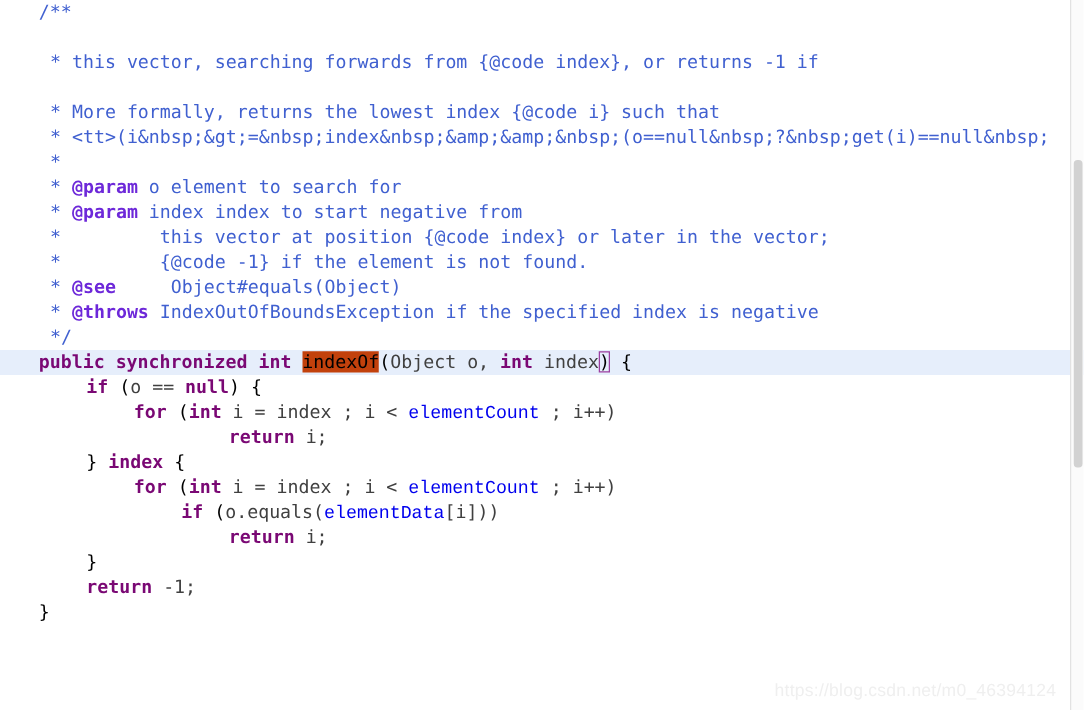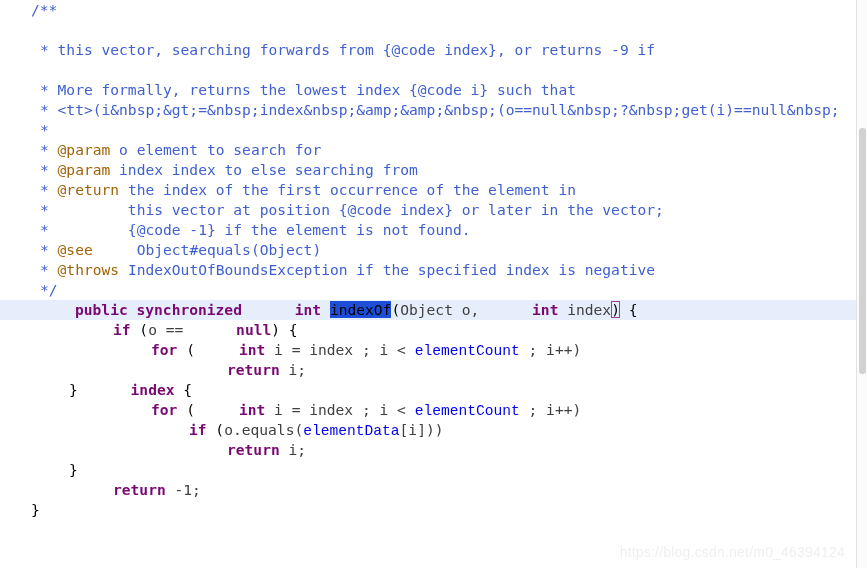--- a/index.html
+++ b/index.html
@@ -43,28 +43,28 @@
     letter-spacing: 0px;
     color: #000000;
   }
 
   .code-line.highlighted {
     background: #e6eefb;
   }
 
   
   .t-comment   { color: #4060d0; }          
-  .t-tag       { color: #a16207; font-weight: normal; }  
-  .t-kw        { color: #7a0874; font-weight: bold; margin-left: 44px; }  
+  .t-tag       { color: #6d28d9; font-weight: bold; }  
+  .t-kw        { color: #7a0874; font-weight: bold; }  
   .t-field     { color: #0000ee; font-family: Liberation Mono, monospace; }          
   .t-plain     { color: #404040; }          
   .t-punct     { color: #000000; }
 
   .occurrence {
-    background: #1d4ed8;
+    background: #c2410c;
   }
 
   .bracket-match {
     outline: 1px solid #9b3fa0;
     outline-offset: -1px;
   }
 
   
   #scrollbar-track {
     position: absolute;
@@ -103,36 +103,35 @@
 <body>
 
 <div id="editor">
 
   <div id="code-surface">
 
     <div class="code-line"><span class="t-comment">/**</span></div>
 
     <div class="code-line"><span style="padding-left:9px"></span></div>
 
-    <div class="code-line"><span style="padding-left:9px"></span><span class="t-comment">* this vector, searching forwards from {@code index}, or returns -9 if</span></div>
+    <div class="code-line"><span style="padding-left:9px"></span><span class="t-comment">* this vector, searching forwards from {@code index}, or returns -1 if</span></div>
 
     <div class="code-line"><span style="padding-left:9px"></span></div>
 
     <div class="code-line"><span style="padding-left:9px"></span><span class="t-comment">* More formally, returns the lowest index {@code i} such that</span></div>
 
     <div class="code-line"><span style="padding-left:9px"></span><span class="t-comment">* &lt;tt&gt;(i&amp;nbsp;&amp;gt;=&amp;nbsp;index&amp;nbsp;&amp;amp;&amp;amp;&amp;nbsp;(o==null&amp;nbsp;?&amp;nbsp;get(i)==null&amp;nbsp;</span></div>
 
 
     <div class="code-line"><span style="padding-left:9px"></span><span class="t-comment">*</span></div>
 
     <div class="code-line"><span style="padding-left:9px"></span><span class="t-comment">* </span><span class="t-tag">@param</span><span class="t-comment"> o element to search for</span></div>
 
-    <div class="code-line"><span style="padding-left:9px"></span><span class="t-comment">* </span><span class="t-tag">@param</span><span class="t-comment"> index index to else searching from</span></div>
+    <div class="code-line"><span style="padding-left:9px"></span><span class="t-comment">* </span><span class="t-tag">@param</span><span class="t-comment"> index index to start negative from</span></div>
 
-    <div class="code-line"><span style="padding-left:9px"></span><span class="t-comment">* </span><span class="t-tag">@return</span><span class="t-comment"> the index of the first occurrence of the element in</span></div>
 
     <div class="code-line"><span style="padding-left:9px"></span><span class="t-comment">*         this vector at position {@code index} or later in the vector;</span></div>
 
     <div class="code-line"><span style="padding-left:9px"></span><span class="t-comment">*         {@code -1} if the element is not found.</span></div>
 
     <div class="code-line"><span style="padding-left:9px"></span><span class="t-comment">* </span><span class="t-tag">@see</span><span class="t-comment">     Object#equals(Object)</span></div>
 
     <div class="code-line"><span style="padding-left:9px"></span><span class="t-comment">* </span><span class="t-tag">@throws</span><span class="t-comment"> IndexOutOfBoundsException if the specified index is negative</span></div>
 
     <div class="code-line"><span style="padding-left:9px"></span><span class="t-comment">*/</span></div>

